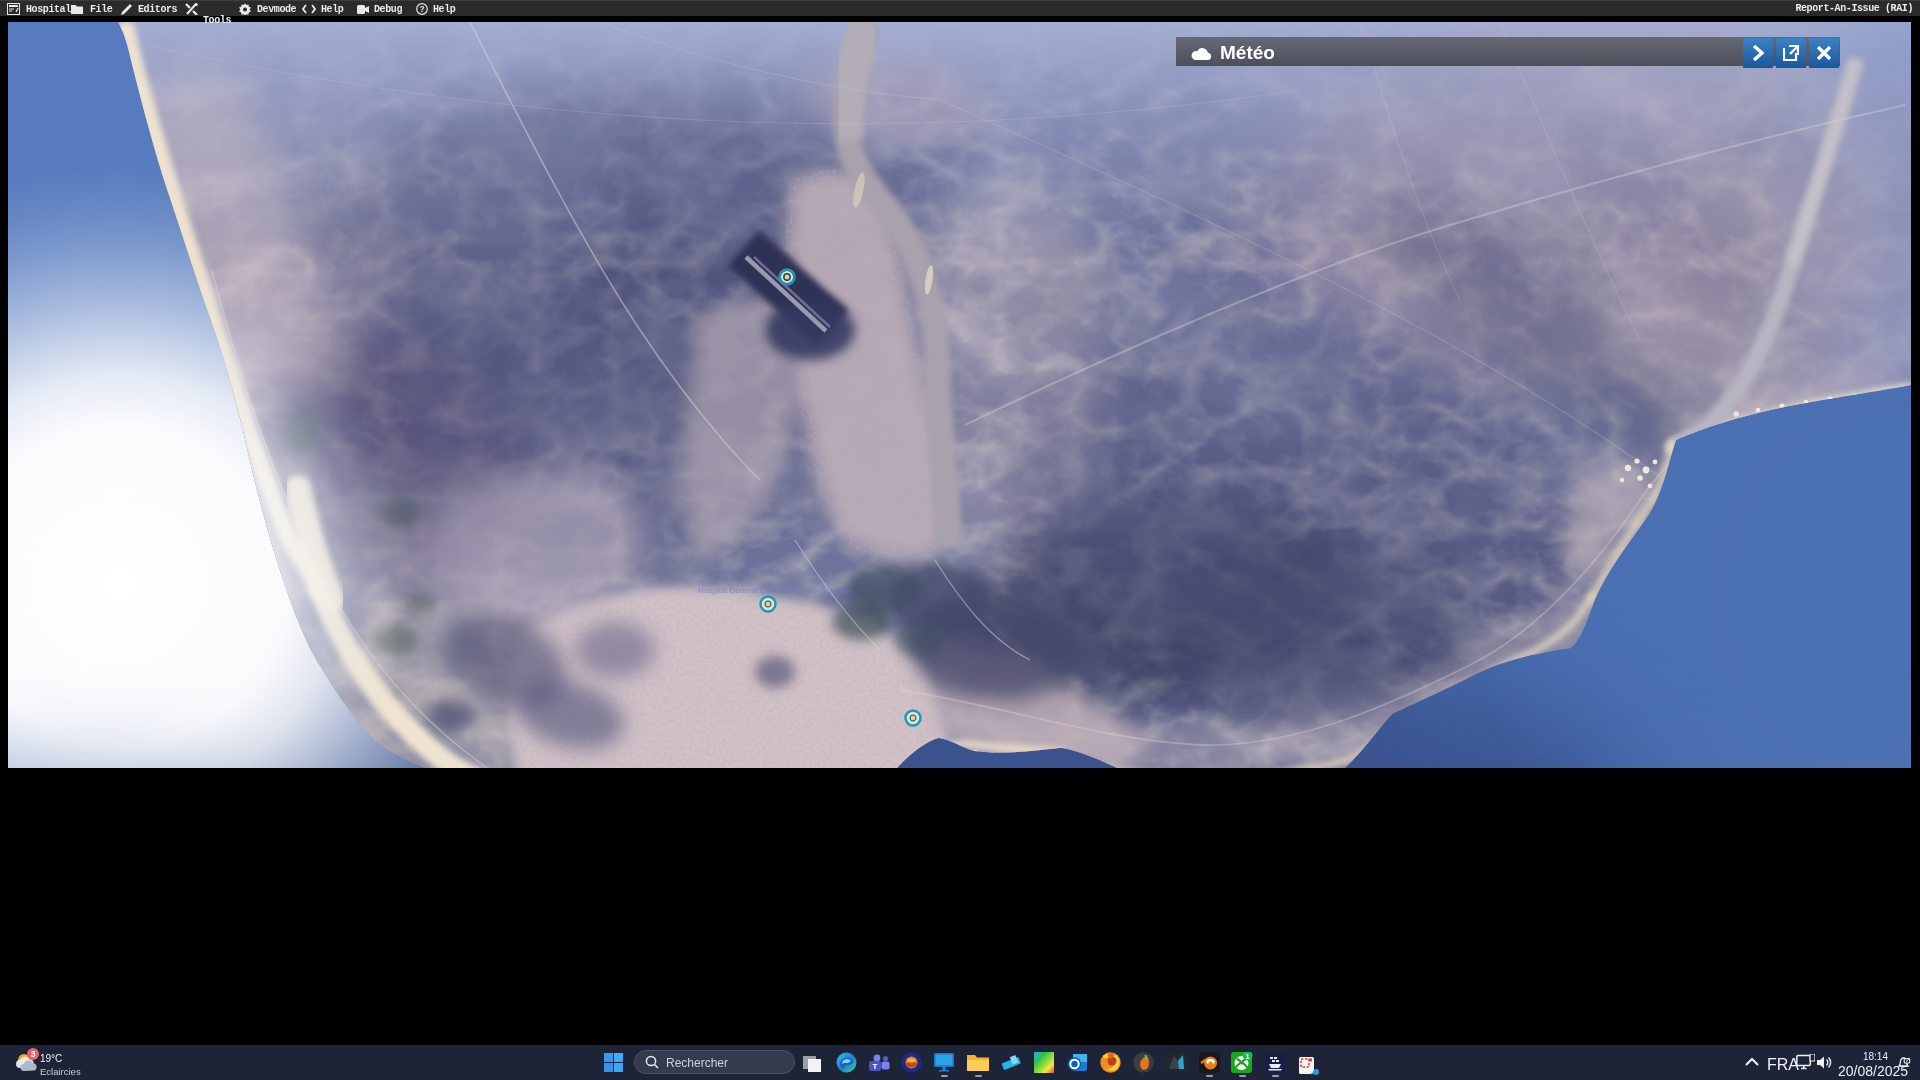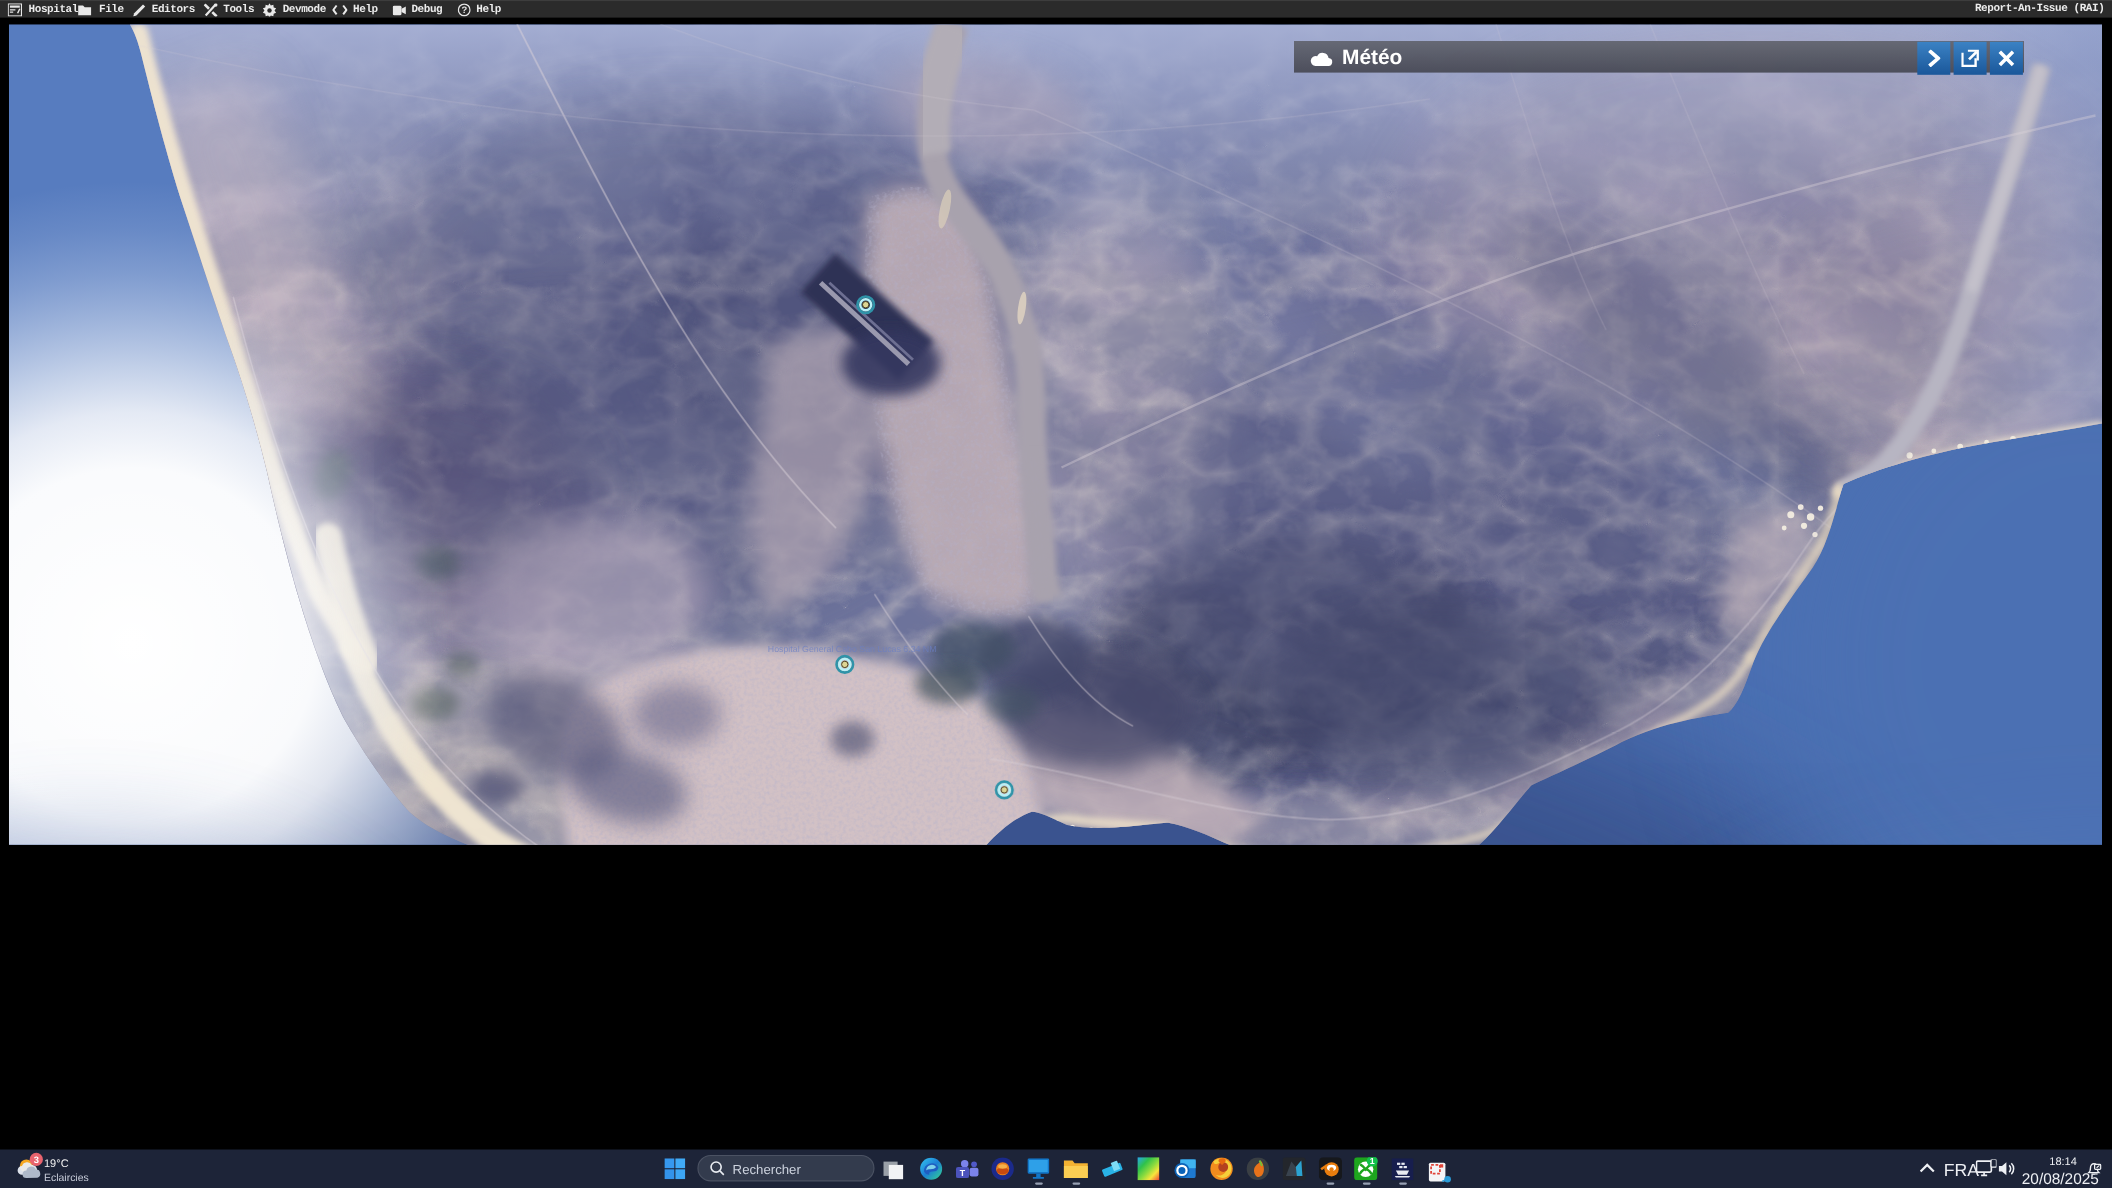--- a/index.html
+++ b/index.html
@@ -292,21 +292,21 @@
   <span style="position:absolute;left:90px;top:3px">File</span>
   <svg style="position:absolute;left:121px;top:2px" width="12" height="12" viewBox="0 0 12 12">
       <path d="M0,12 L3,11 L11,3 L9,1 L1,9 Z" fill="#e8e8e8"></path>
     </svg>
   <span style="position:absolute;left:138px;top:3px">Editors</span>
   <svg style="position:absolute;left:185px;top:2px" width="13" height="12" viewBox="0 0 13 12">
       <path d="M1,1 L5,5 M8,8 L12,12" stroke="#e8e8e8" stroke-width="2.4"></path>
       <path d="M11,1 L2,11" stroke="#e8e8e8" stroke-width="2"></path>
       <circle cx="11.2" cy="1.6" r="1.6" fill="#e8e8e8"></circle>
     </svg>
-  <span style="position:absolute;left:203px;top:3px">Tools</span>
+  <span style="position:absolute;left:203px;top:14px">Tools</span>
   <svg style="position:absolute;left:239px;top:2px" width="12" height="12" viewBox="0 0 12 12">
       <path d="M6,0 L7.2,2 L9.5,1.4 L9.8,3.8 L12,4.6 L10.6,6.6 L12,8.6 L9.8,9.4 L9.5,11.8 L7.2,11.2 L6,13 L4.8,11.2 L2.5,11.8 L2.2,9.4 L0,8.6 L1.4,6.6 L0,4.6 L2.2,3.8 L2.5,1.4 L4.8,2 Z" fill="#e8e8e8"></path>
       <circle cx="6" cy="6.5" r="2" fill="#2b2b2b"></circle>
     </svg>
   <span style="position:absolute;left:257px;top:3px">Devmode</span>
   <svg style="position:absolute;left:302px;top:3px" width="14" height="10" viewBox="0 0 14 10">
       <path d="M4,1 L1,5 L4,9 M10,1 L13,5 L10,9" fill="none" stroke="#e8e8e8" stroke-width="1.8"></path>
     </svg>
   <span style="position:absolute;left:321px;top:3px">Help</span>
   <svg style="position:absolute;left:357px;top:4px" width="12" height="9" viewBox="0 0 12 9">

